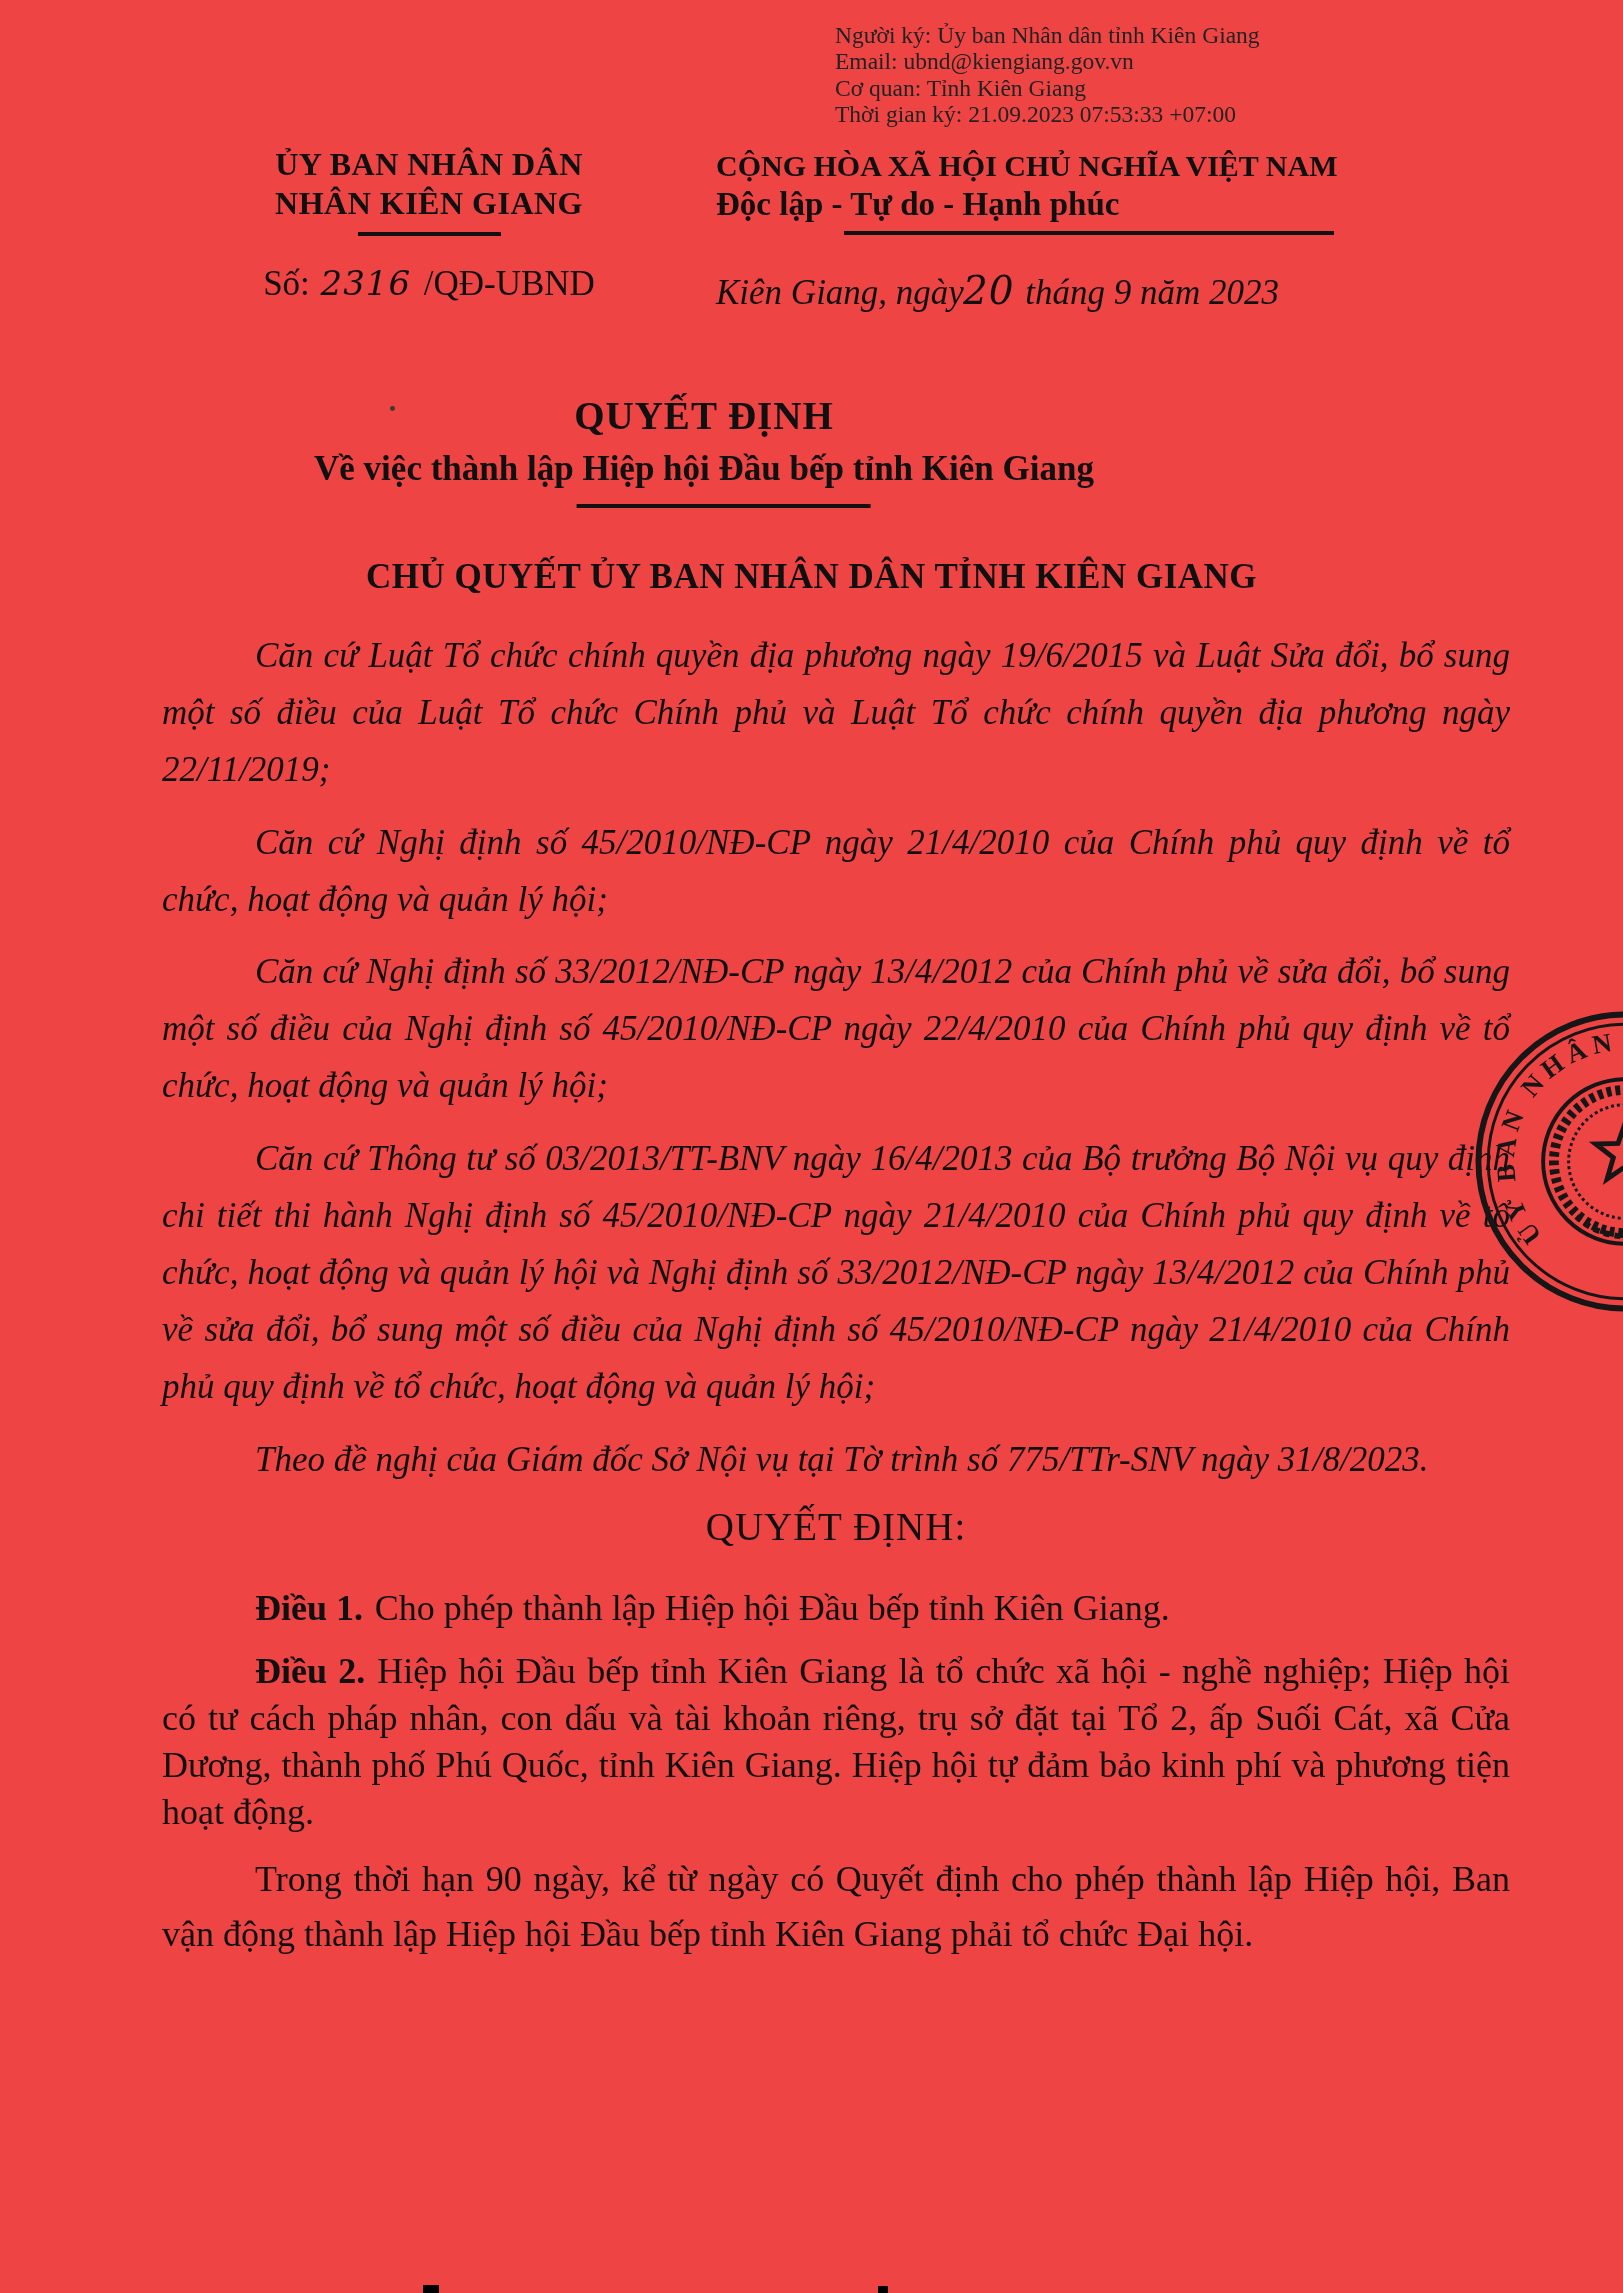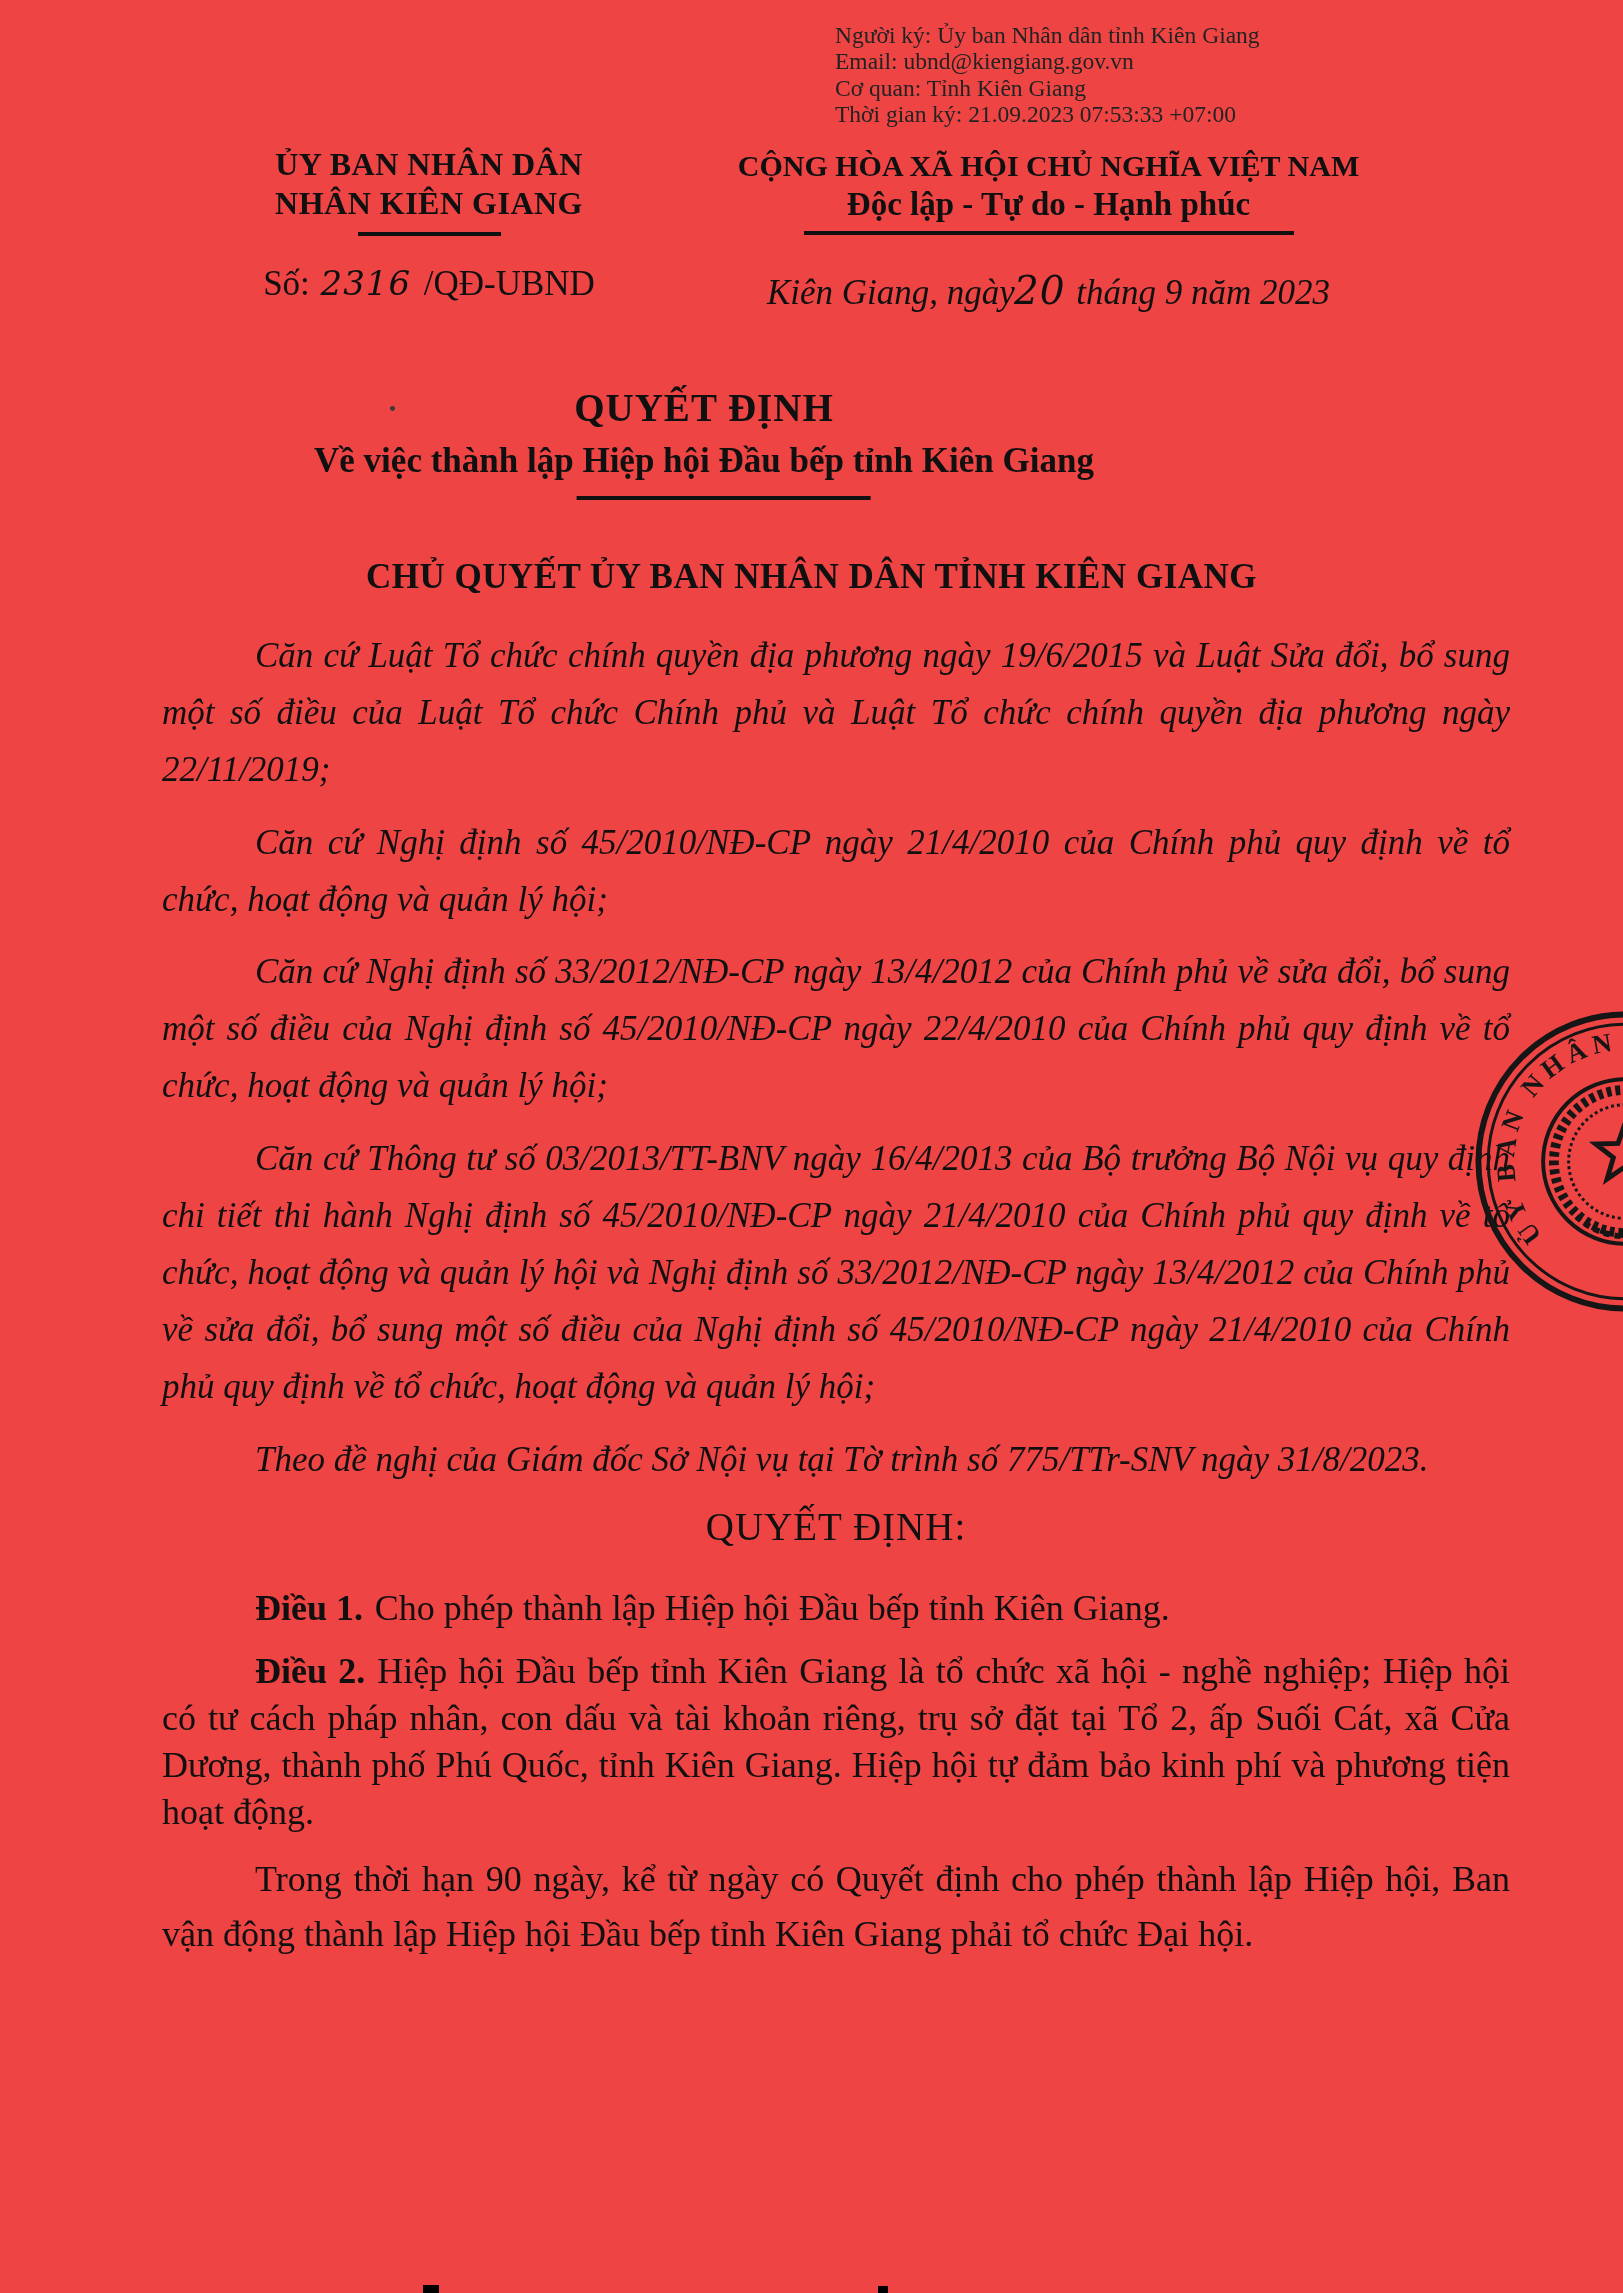--- a/index.html
+++ b/index.html
@@ -11,28 +11,28 @@
   
   .sig{position:absolute;left:835px;top:21.6px;font-size:23.5px;line-height:26.5px;color:#222;}
   
   .hleft{position:absolute;left:157px;top:145px;width:544px;text-align:center;}
   .hleft .b{font-weight:bold;font-size:32px;line-height:39px;letter-spacing:0.5px;}
   .rule{background:#111;height:3.9px;}
   .rule-issuer{width:143px;margin:8.8px auto 0;}
   .docnum{margin-top:27.4px;font-size:35px;white-space:nowrap;}
   .hw{font-family:"DejaVu Serif",serif;font-style:italic;font-size:34px;letter-spacing:1px;margin:0 3.9px 0 2px;}
   
-  .hright{position:absolute;left:676px;top:147px;width:745px;text-align:center;}
+  .hright{position:absolute;left:716px;top:147px;width:745px;}
   .motto1{font-weight:bold;font-size:30px;line-height:37px;}
   .motto2{font-weight:bold;font-size:33px;line-height:41px;}
   .rule-motto{width:490px;margin:5.9px auto 0;}
   .dateline{margin-top:33px;font-style:italic;font-size:35px;white-space:nowrap;}
   .dateline .hw{font-size:39px;margin:0 2px 0 -1px;}
   
-  .titleblock{position:absolute;left:0;top:384px;width:1408px;text-align:center;}
+  .titleblock{position:absolute;left:0;top:392px;width:1408px;text-align:center;}
   .doctype{font-weight:bold;font-size:39px;line-height:47px;letter-spacing:1px;}
   .subject{font-weight:bold;font-size:35px;line-height:43px;margin-top:7.8px;}
   .rule-title{width:294px;margin:14.7px auto 0;transform:translateX(19.6px);height:3.9px;}
   .authority{position:absolute;left:0;top:557px;width:1623px;text-align:center;font-weight:bold;font-size:35px;letter-spacing:0.5px;}
   
   .body{position:absolute;left:162px;top:627px;width:1348px;}
   .pre{
     margin:0 0 15.7px 0;font-style:italic;font-size:35px;line-height:57px;
     text-align:justify;text-indent:93px;
   }

